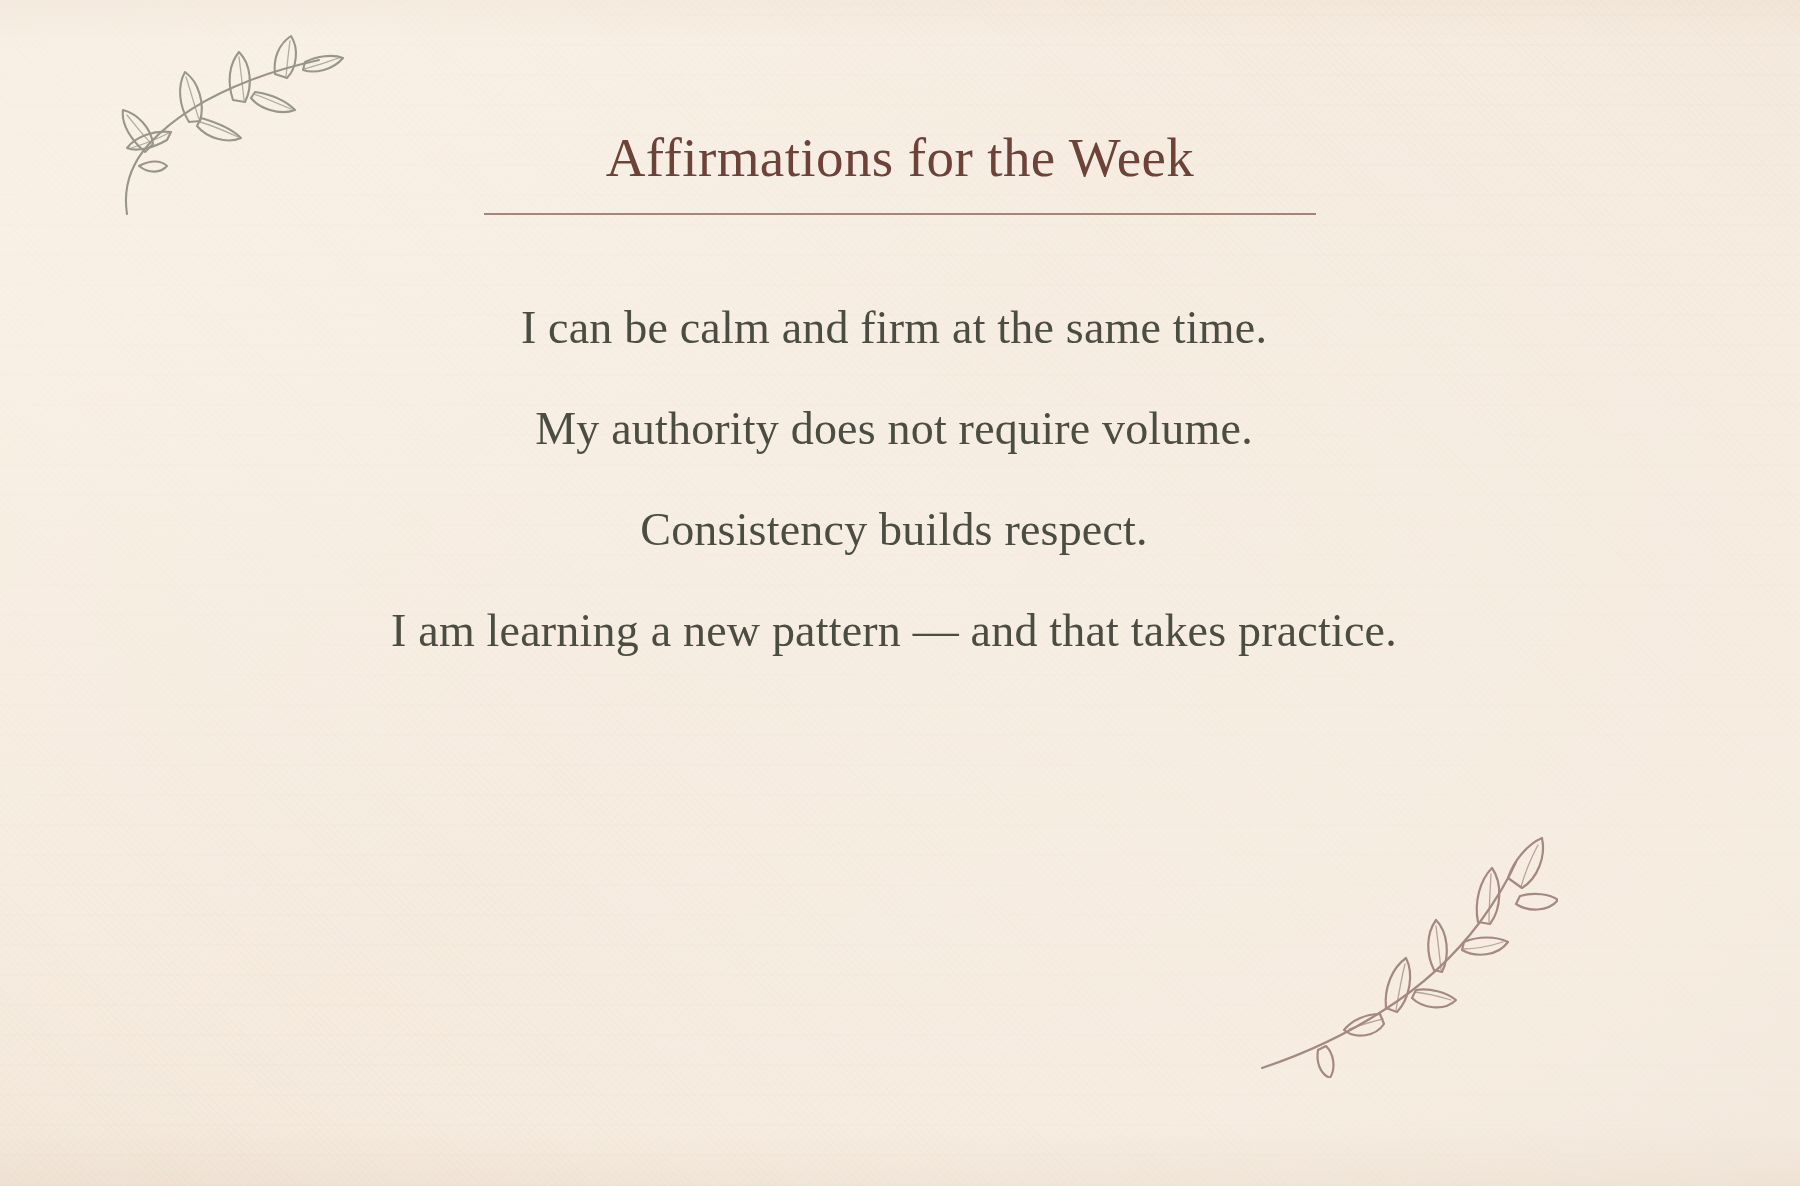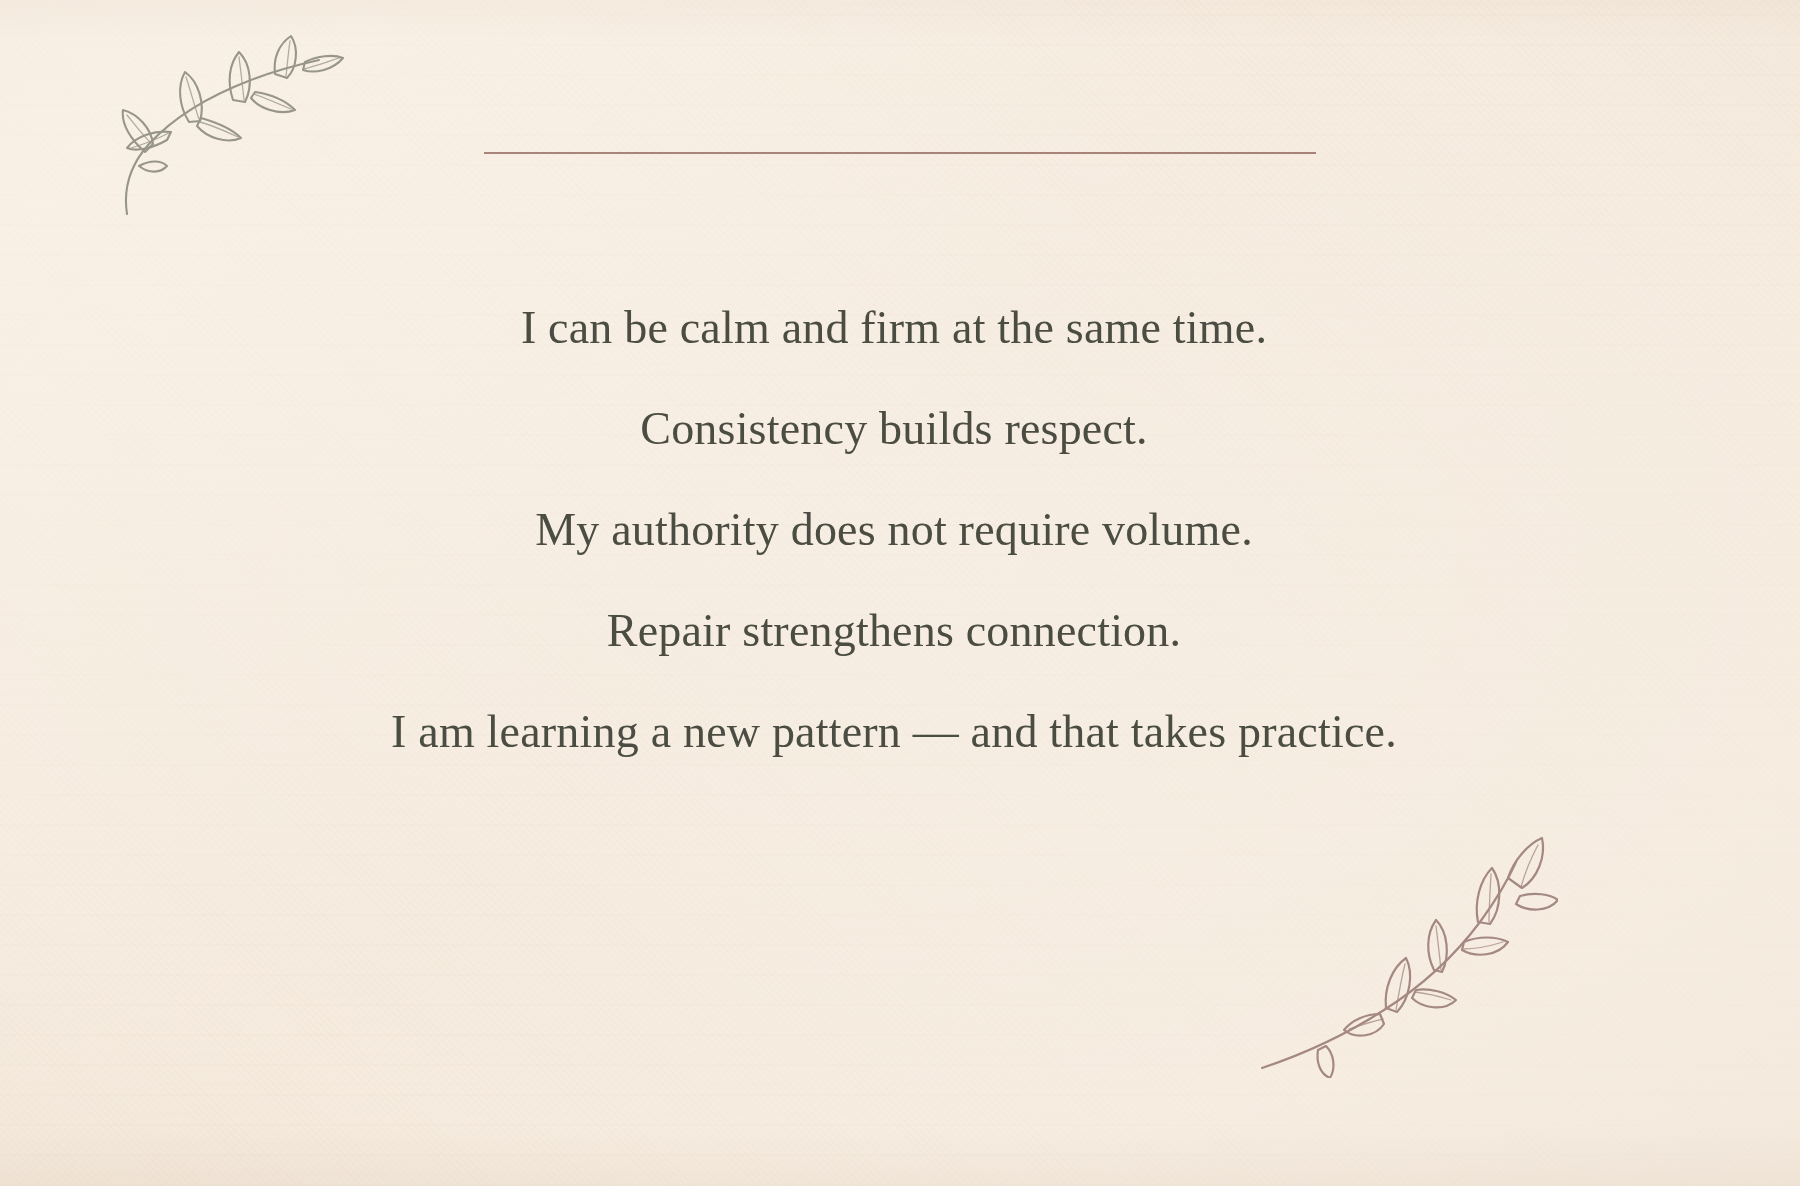--- a/index.html
+++ b/index.html
@@ -184,28 +184,28 @@
 
       <path d="M170 56 C 168 40, 174 26, 186 18 C 194 30, 192 50, 182 60 Z"></path>
       <path d="M185 23 C 183 37, 182 50, 181 58" stroke-width="1.3" opacity="0.75"></path>
 
       <path d="M200 44 C 212 38, 228 36, 238 40 C 228 52, 210 56, 198 52 Z"></path>
       <path d="M234 40 C 222 44, 208 49, 199 51" stroke-width="1.3" opacity="0.75"></path>
     </g>
   </svg>
 
   <div class="header">
+    <h1 class="title">Affirmations for the Week</h1>
     <hr class="title-rule">
   </div>
 
   <ul class="affirmations">
     <li class="affirmation">I can be calm and firm at the same time.</li>
+    <li class="affirmation">My authority does not require volume.</li>
     <li class="affirmation">Consistency builds respect.</li>
-    <li class="affirmation">My authority does not require volume.</li>
-    <li class="affirmation">Repair strengthens connection.</li>
     <li class="affirmation">I am learning a new pattern — and that takes practice.</li>
   </ul>
 
   <svg class="branch branch-bottom-right" viewBox="0 0 300 260" aria-hidden="true">
     <g fill="none" stroke="#9b7d78" stroke-width="2.2" stroke-linecap="round" stroke-linejoin="round" opacity="0.9">
 
       <path d="M4 250 C 40 238, 86 218, 126 192 C 164 168, 198 136, 222 104 C 238 82, 250 62, 258 44"></path>
 
       <path d="M60 232 C 58 244, 62 256, 72 260 C 78 250, 76 236, 68 228 Z"></path>
 

